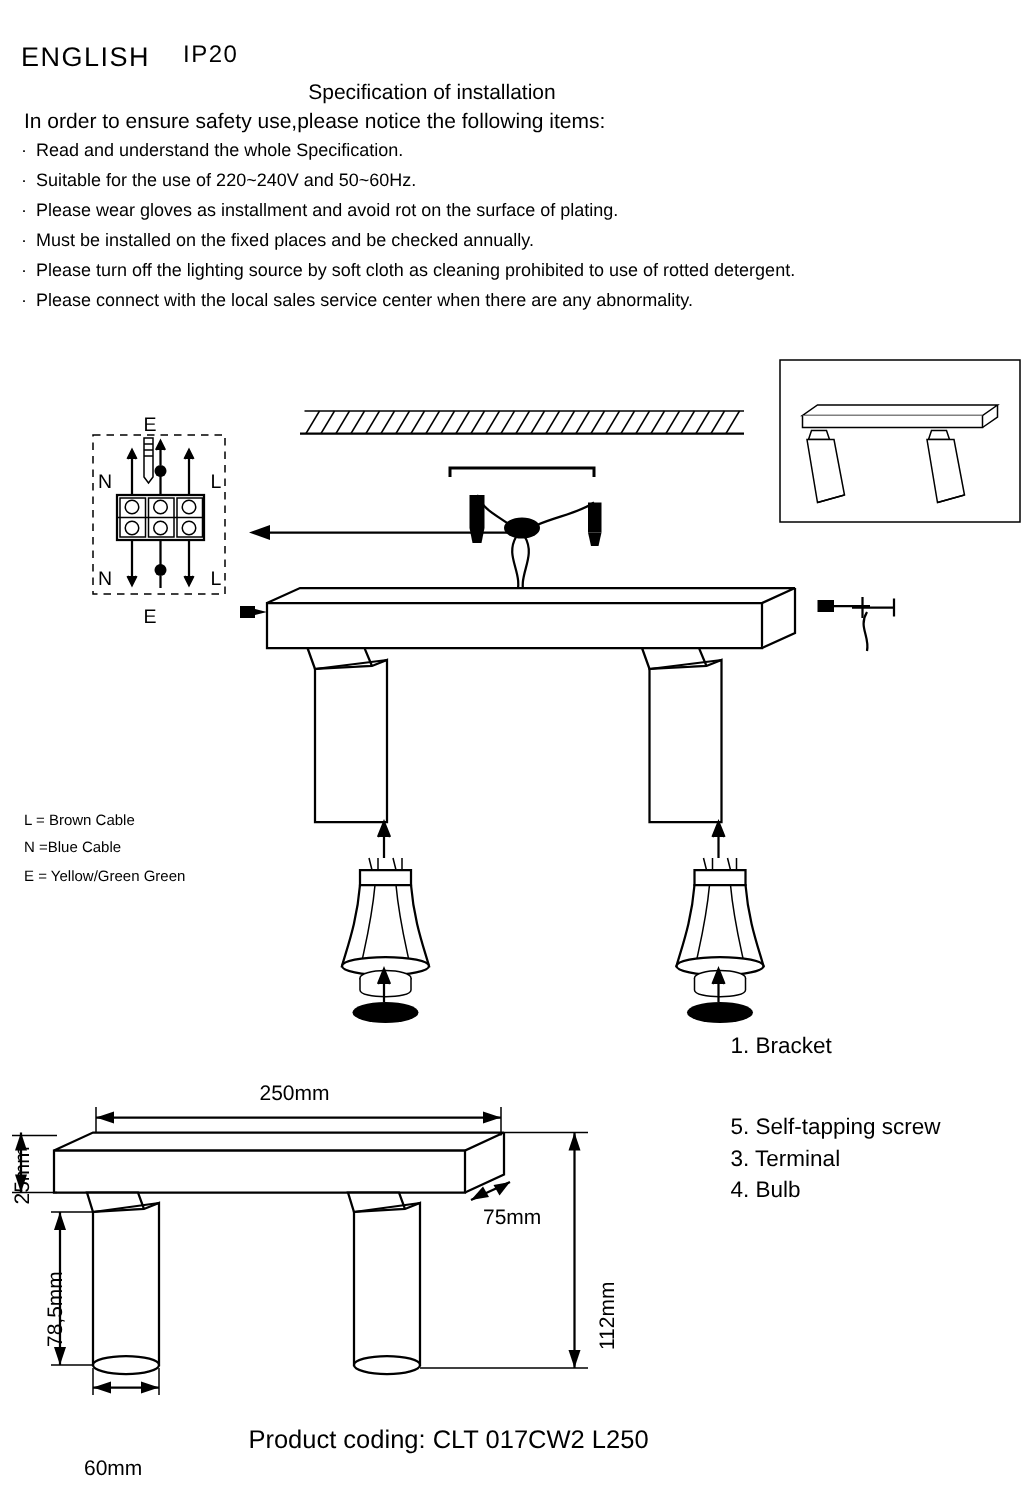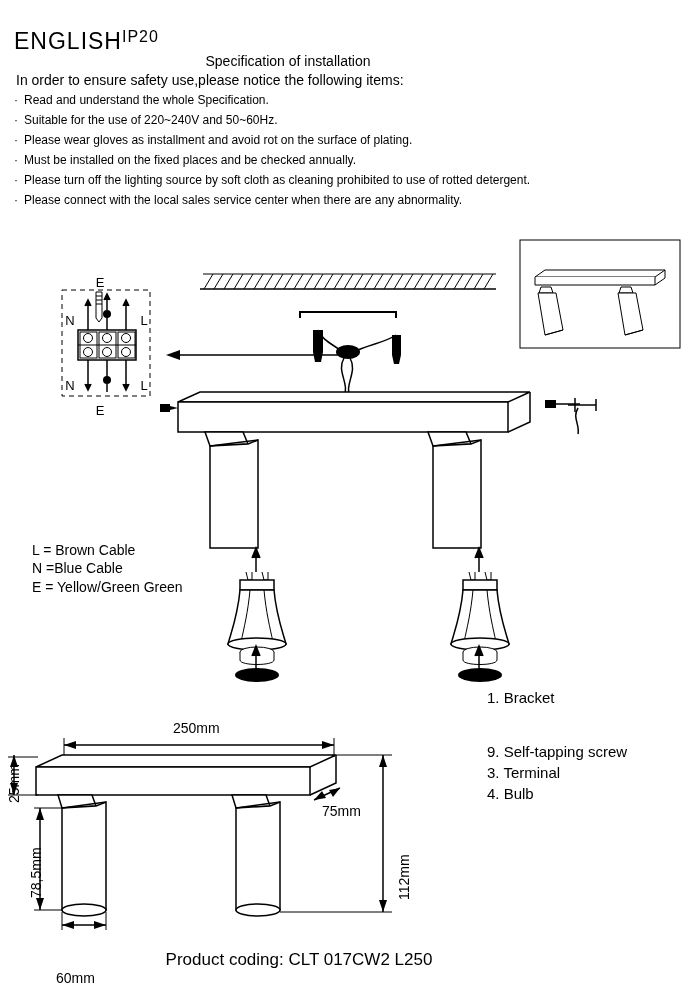--- a/index.html
+++ b/index.html
@@ -13,21 +13,21 @@
     position: relative;
     font-family: "Liberation Sans", sans-serif;
     color: #000000;
     overflow: hidden;
   }
   .abs { position: absolute; }
 
   
   #header-lang {
     left: 14px; top: 28px;
-    font-size: 23px;
+    font-size: 18px;
     letter-spacing: 1px;
   }
   #header-ip {
     left: 122px; top: 28px;
     font-size: 16px;
     letter-spacing: 1px;
   }
   #spec-title {
     left: 0; top: 53px;
     width: 576px;
@@ -43,22 +43,22 @@
     font-size: 12px;
     white-space: nowrap;
   }
   .bullet-dot {
     display: inline-block;
     width: 10px;
   }
 
   
   .legend-line {
-    left: 32px;
-    font-size: 14px;
+    left: 16px;
+    font-size: 10px;
     white-space: nowrap;
   }
 
   
   .part-line {
     left: 487px;
     font-size: 15px;
     white-space: nowrap;
   }
 
@@ -125,21 +125,21 @@
 </div>
 <div class="abs bullet-line" style="top:193px">
   <span class="bullet-dot">·</span><span>Please connect with the local sales service center when there are any abnormality.</span>
 </div>
 
 <div class="abs legend-line" style="top:542px">L = Brown Cable</div>
 <div class="abs legend-line" style="top:560px">N =Blue Cable</div>
 <div class="abs legend-line" style="top:579px">E = Yellow/Green Green</div>
 
 <div class="abs part-line" style="top:689px">1. Bracket</div>
-<div class="abs part-line" style="top:743px">9. Self-tapping screw</div>
+<div class="abs part-line" style="top:743px">5. Self-tapping screw</div>
 <div class="abs part-line" style="top:764px">3. Terminal</div>
 <div class="abs part-line" style="top:785px">4. Bulb</div>
 
 <div class="abs dim-label" style="left:173px; top:720px">250mm</div>
 <div class="abs dim-label" style="left:322px; top:803px">75mm</div>
 <div class="abs dim-label rot90" style="left:6px; top:803px">25mm</div>
 <div class="abs dim-label rot90" style="left:28px; top:898px">78,5mm</div>
 <div class="abs dim-label rot90" style="left:396px; top:900px">112mm</div>
 <div class="abs dim-label" style="left:56px; top:970px">60mm</div>
 

